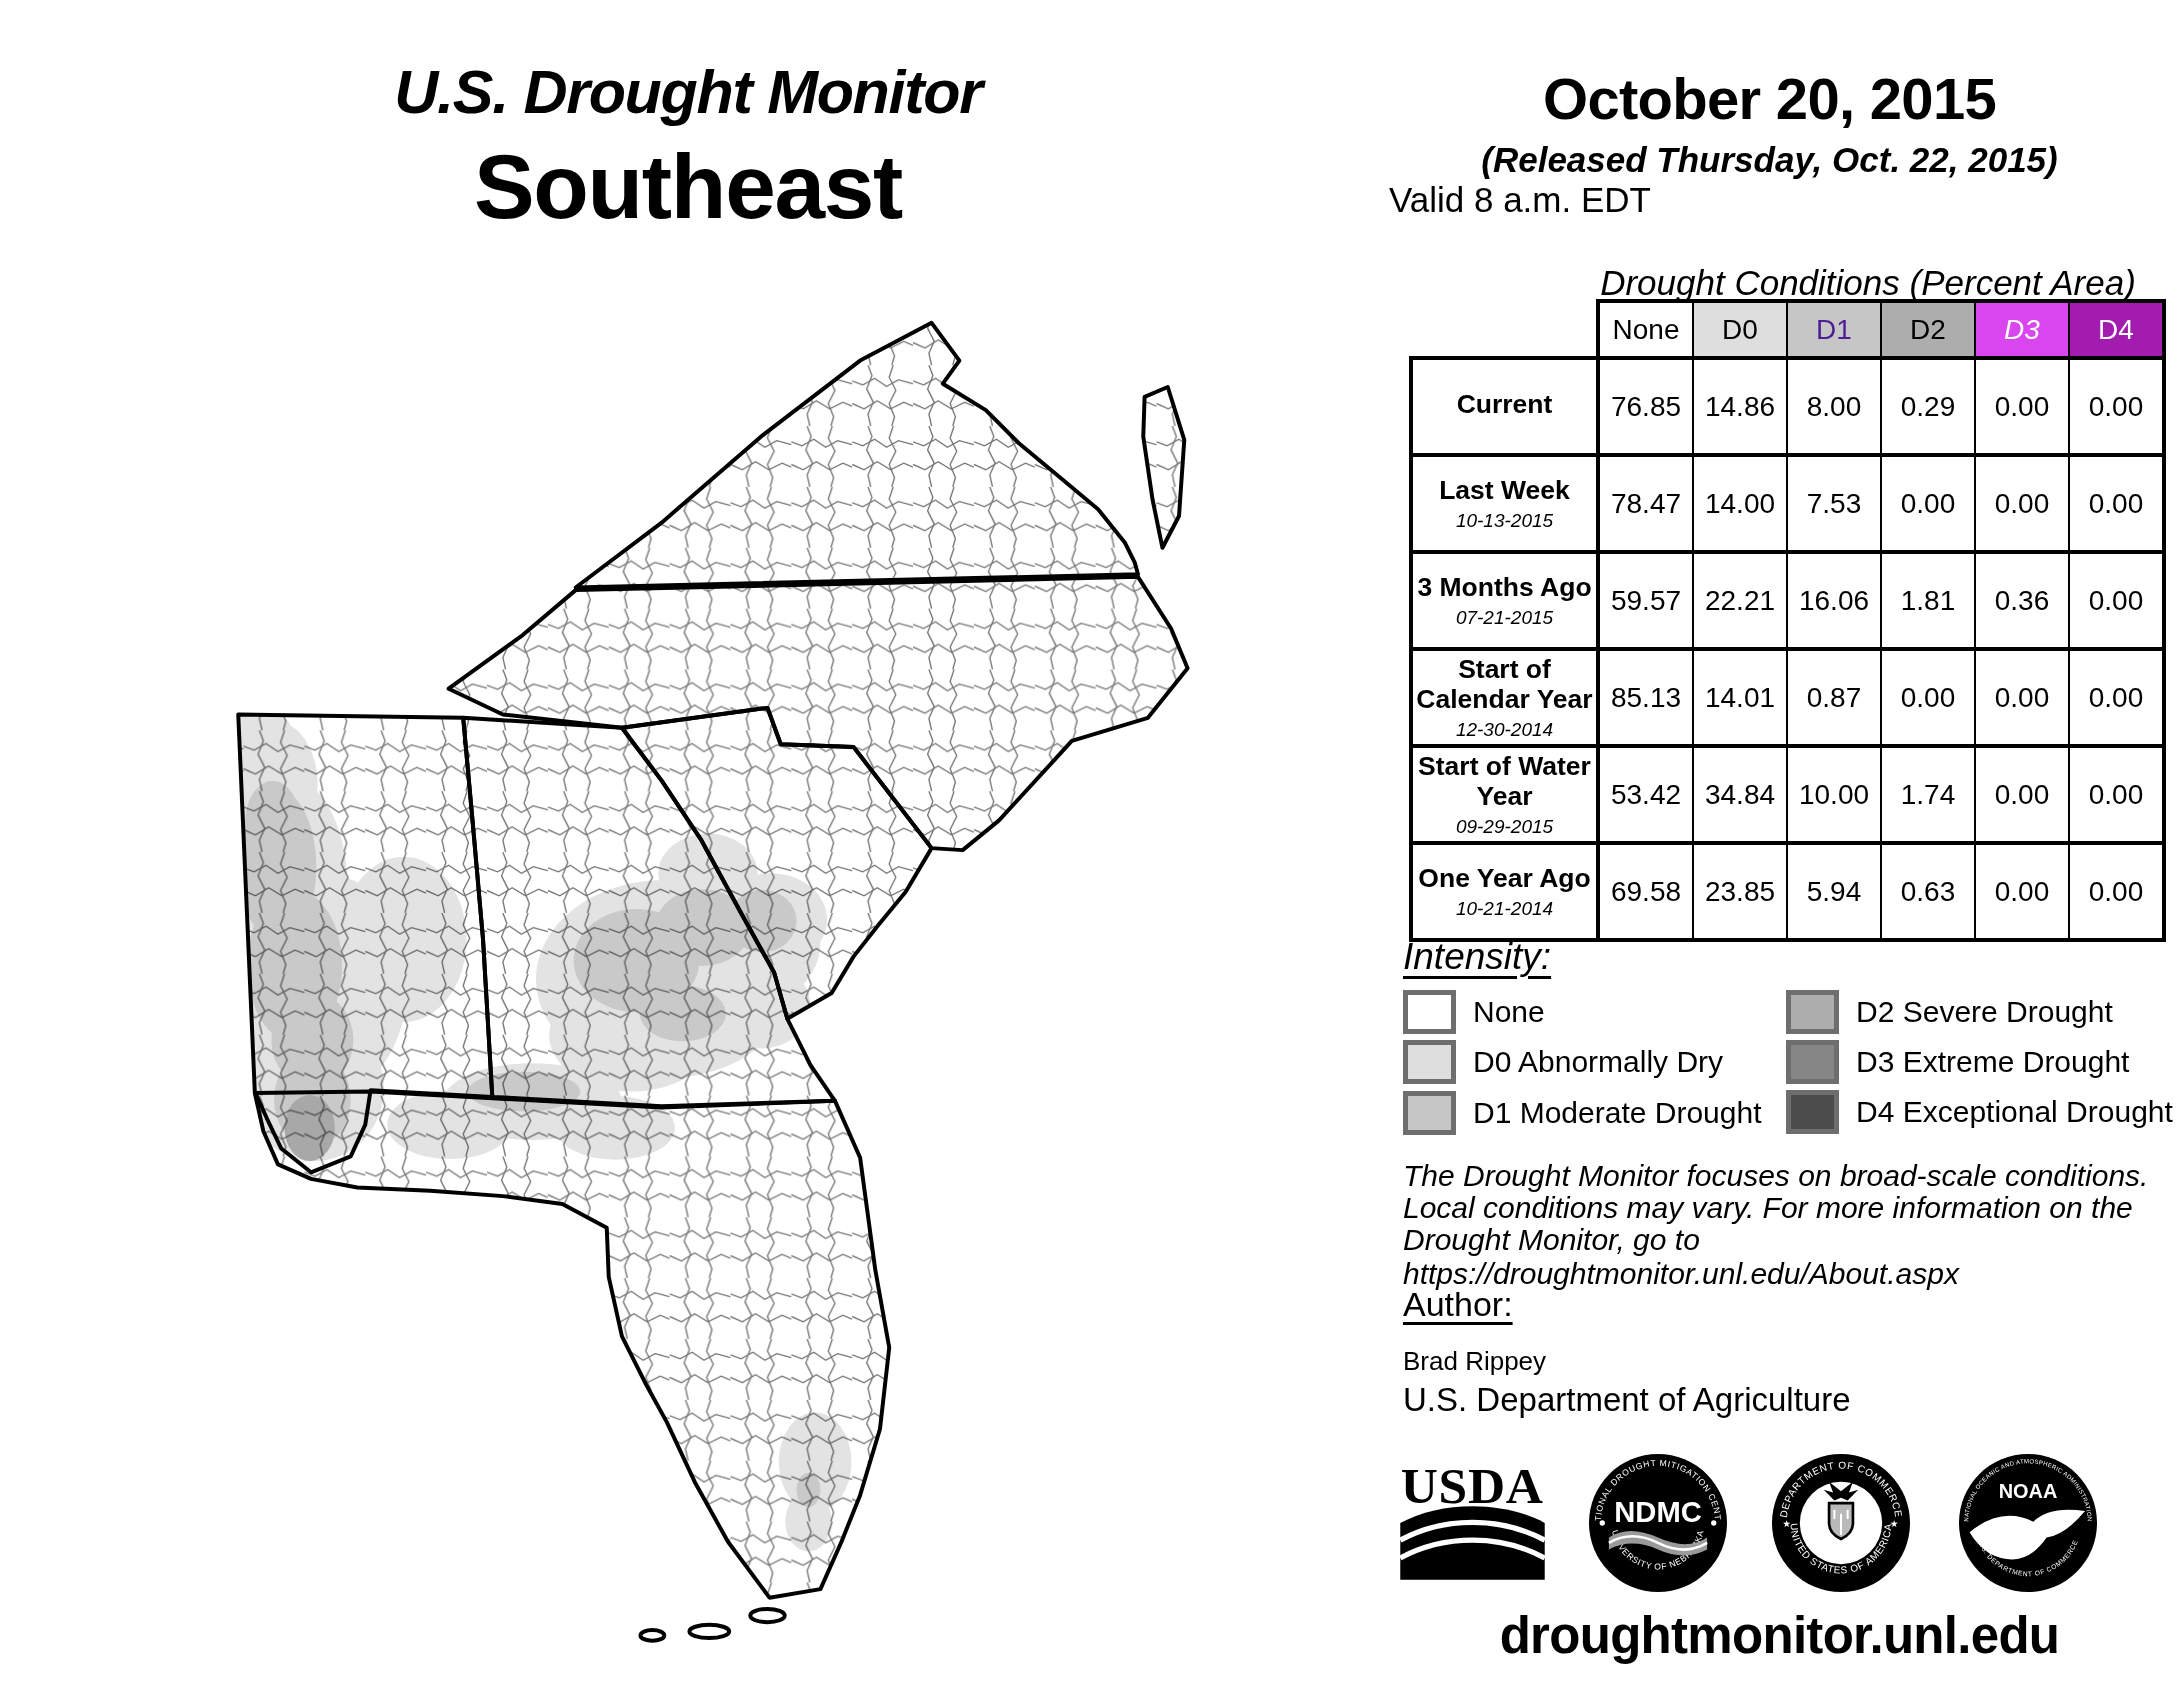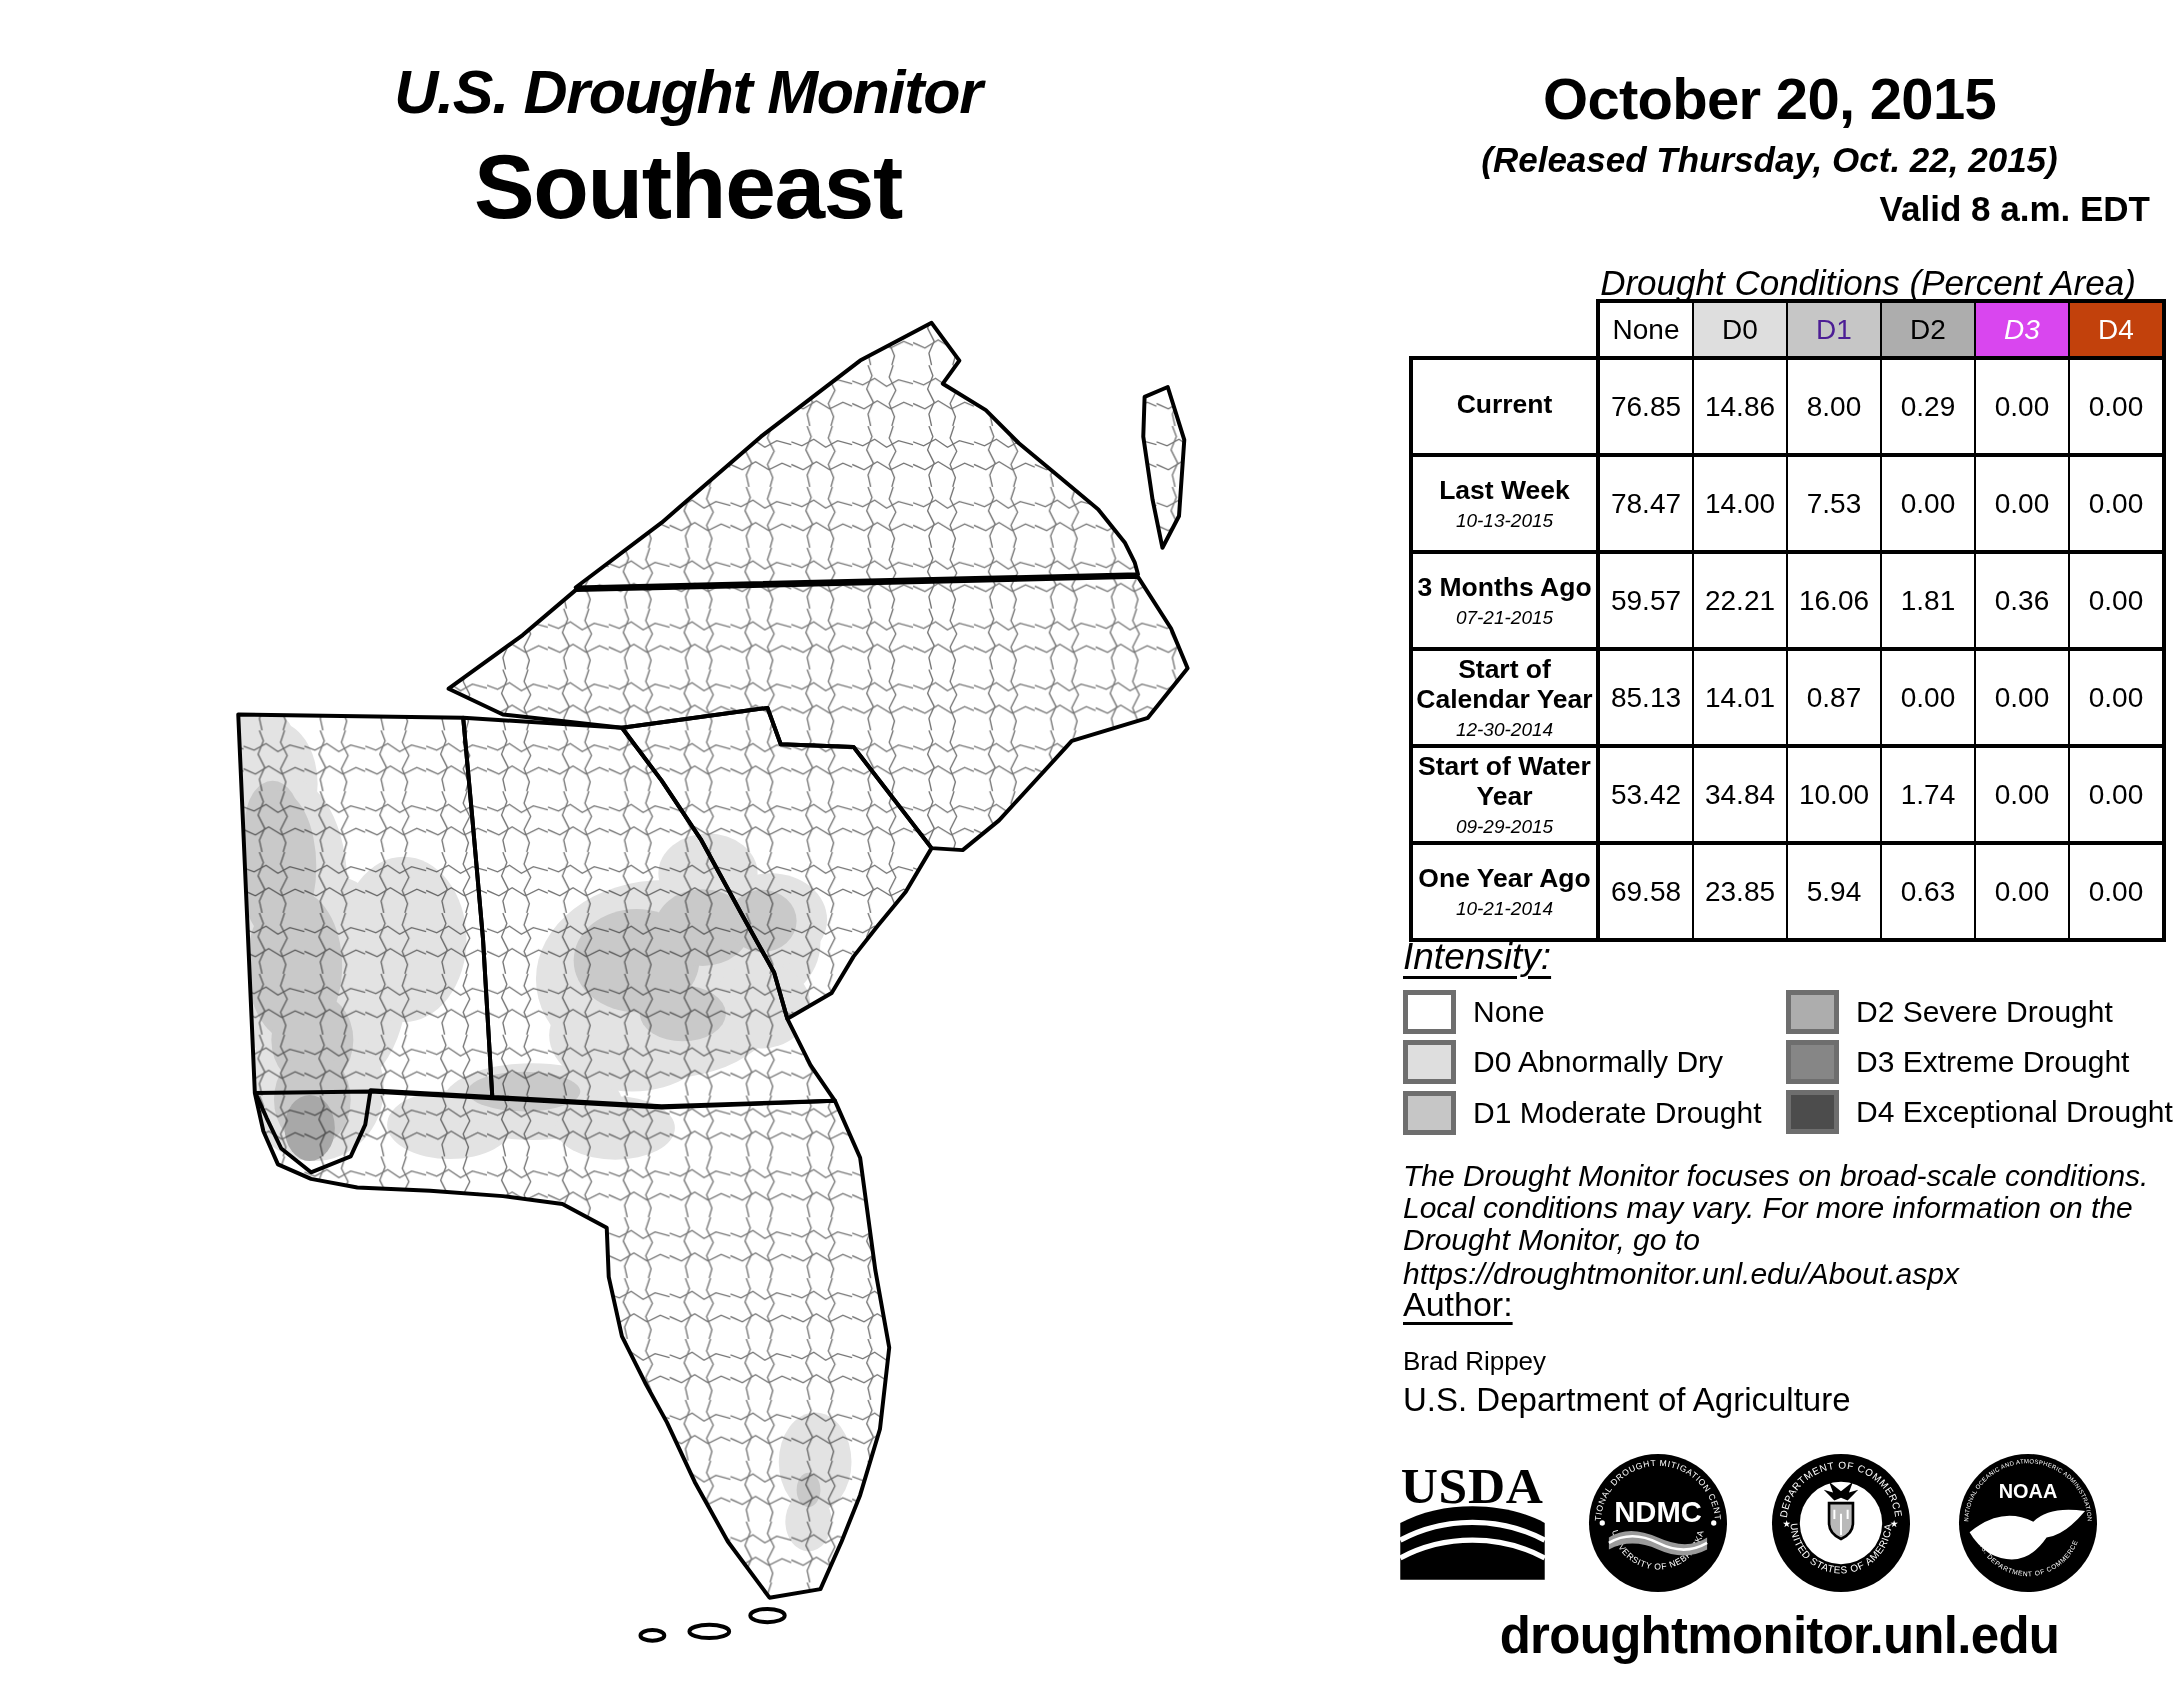--- a/index.html
+++ b/index.html
@@ -8,41 +8,41 @@
 
   
   #main-title{left:258px;top:57px;width:860px;text-align:center;
     font-size:61px;font-weight:bold;font-style:italic;letter-spacing:-1.3px;}
   #region-title{left:258px;top:135px;width:860px;text-align:center;
     font-size:91px;font-weight:bold;letter-spacing:-1.3px;}
   #date-line{left:1389px;top:65px;width:761px;text-align:center;
     font-size:58px;font-weight:bold;letter-spacing:-0.7px;}
   #released-line{left:1389px;top:140px;width:761px;text-align:center;
     font-size:35px;font-weight:bold;font-style:italic;}
-  #valid-line{left:1389px;top:189px;width:761px;text-align:right;
-    font-size:35px;font-weight:bold;}
+  #valid-line{left:1389px;top:180px;width:761px;text-align:left;
+    font-size:35px;font-weight:normal;}
 
   
   #table-title{left:1592px;top:263px;width:552px;text-align:center;
     font-size:35px;font-style:italic;font-weight:500;}
   #conditions-table{left:1409px;top:299px;}
   #conditions-table table{border-collapse:collapse;}
   #conditions-table td,#conditions-table th{padding:0;text-align:center;vertical-align:middle;}
   td.corner{border:none;background:#fff;width:183px;height:53px;}
   th.colhead{width:92px;height:53px;font-size:28px;font-weight:400;
     border-top:4.6px solid #000;border-bottom:4.6px solid #000;
     border-left:2px solid #000;border-right:2px solid #000;}
   th.first{border-left:4.6px solid #000;}
   th.last{border-right:4.6px solid #000;}
   .c-none{background:#ffffff;color:#000;}
   .c-d0{background:#dedede;color:#000;}
   .c-d1{background:#c6c6c6;color:#4c1d95;margin-left:20px;}
   .c-d2{background:#adadad;color:#000;}
   .c-d3{background:#d946ef;color:#fff;font-style:italic;}
-  .c-d4{background:#c2410c;color:#fff;}
+  .c-d4{background:#a21caf;color:#fff;}
   td.rowlabel{width:183px;height:93px;border:4.6px solid #000;
     font-size:26.5px;font-weight:bold;line-height:1.12;padding:0 4px;}
   td.rowlabel .sub{font-size:19px;font-weight:normal;font-style:italic;margin-top:4px;}
   td.val{width:92px;height:93px;font-size:28px;
     border-left:2px solid #000;border-right:2px solid #000;
     border-top:4.6px solid #000;border-bottom:4.6px solid #000;}
   td.val.last{border-right:4.6px solid #000;}
 
   
   #legend-title{left:1403px;top:936px;font-size:37px;font-style:italic;font-weight:500;

